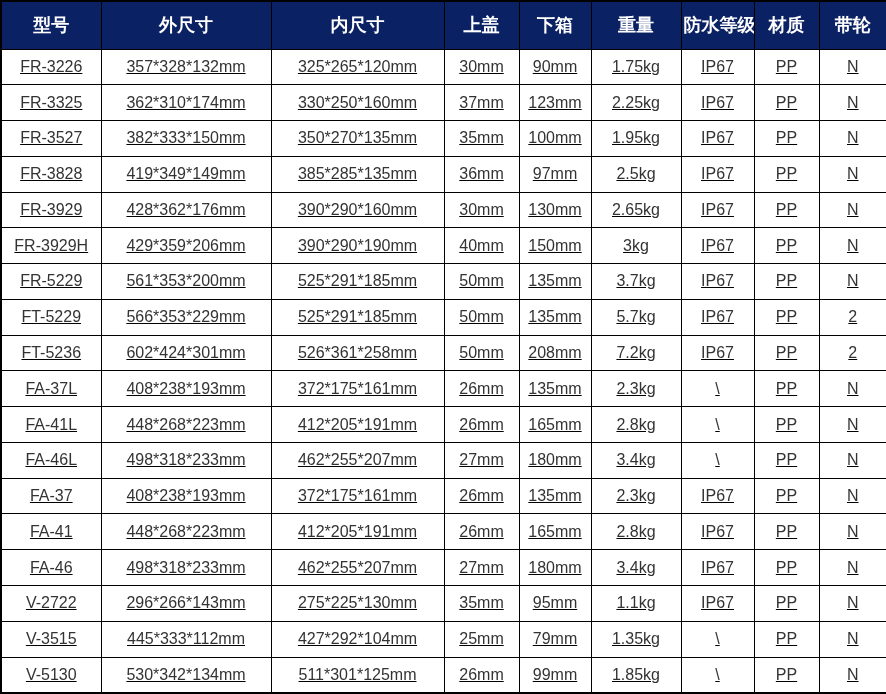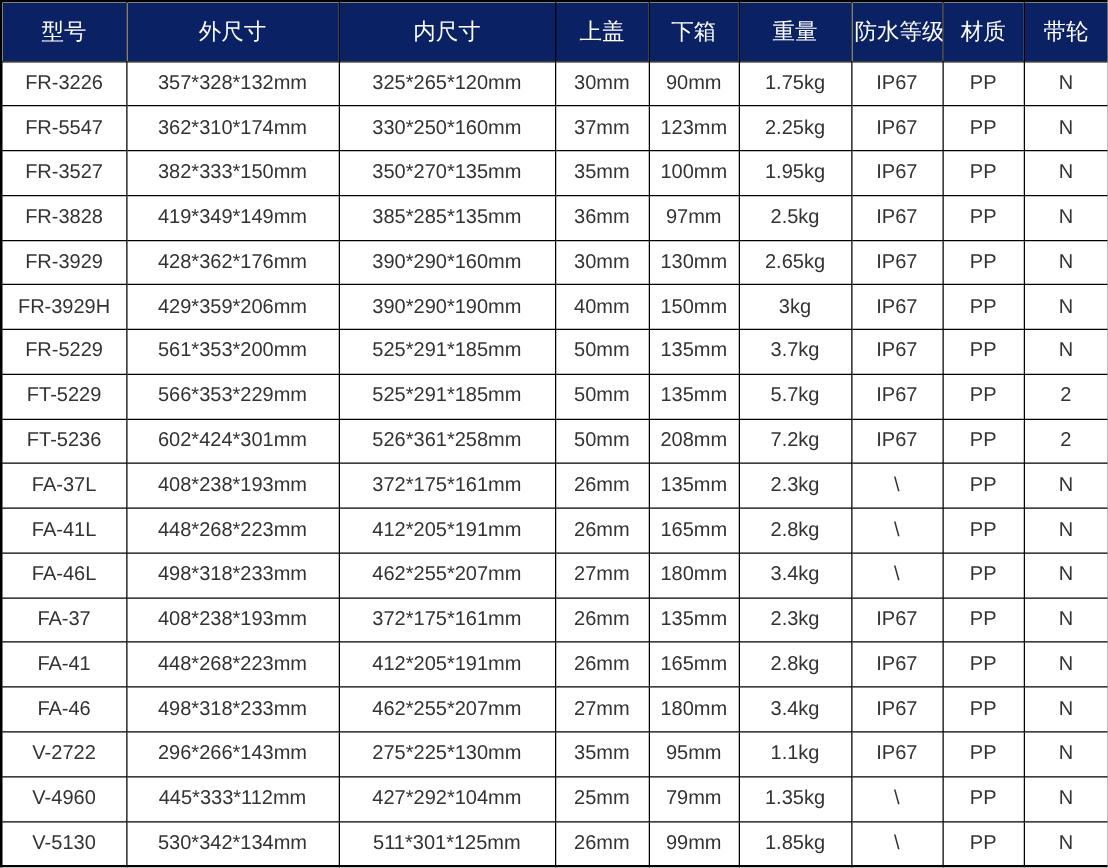--- a/index.html
+++ b/index.html
@@ -25,24 +25,24 @@
     text-align:center;
     vertical-align:middle;
     padding:0 2px;
     overflow:hidden;
     white-space:nowrap;
   }
   thead tr{height:48px;}
   th{
     background:var(--header-bg);
     color:var(--header-text);
-    font-weight:normal;
+    font-weight:bold;
     font-size:18px;
   }
-  tbody tr{height:32px;background:var(--row-bg);}
+  tbody tr{height:32px;background:var(--row-bg);text-decoration:underline;}
   td{
     color:var(--cell-text);
     font-size:16px;
   }
 </style>
 </head>
 <body>
 
 <table>
   <colgroup>
@@ -75,21 +75,21 @@
         <td>357*328*132mm</td>
         <td>325*265*120mm</td>
         <td>30mm</td>
         <td>90mm</td>
         <td>1.75kg</td>
         <td>IP67</td>
         <td>PP</td>
         <td>N</td>
       </tr>
       <tr>
-        <td>FR-5547</td>
+        <td>FR-3325</td>
         <td>362*310*174mm</td>
         <td>330*250*160mm</td>
         <td>37mm</td>
         <td>123mm</td>
         <td>2.25kg</td>
         <td>IP67</td>
         <td>PP</td>
         <td>N</td>
       </tr>
       <tr>
@@ -240,21 +240,21 @@
         <td>296*266*143mm</td>
         <td>275*225*130mm</td>
         <td>35mm</td>
         <td>95mm</td>
         <td>1.1kg</td>
         <td>IP67</td>
         <td>PP</td>
         <td>N</td>
       </tr>
       <tr>
-        <td>V-4960</td>
+        <td>V-3515</td>
         <td>445*333*112mm</td>
         <td>427*292*104mm</td>
         <td>25mm</td>
         <td>79mm</td>
         <td>1.35kg</td>
         <td>\</td>
         <td>PP</td>
         <td>N</td>
       </tr>
       <tr>

